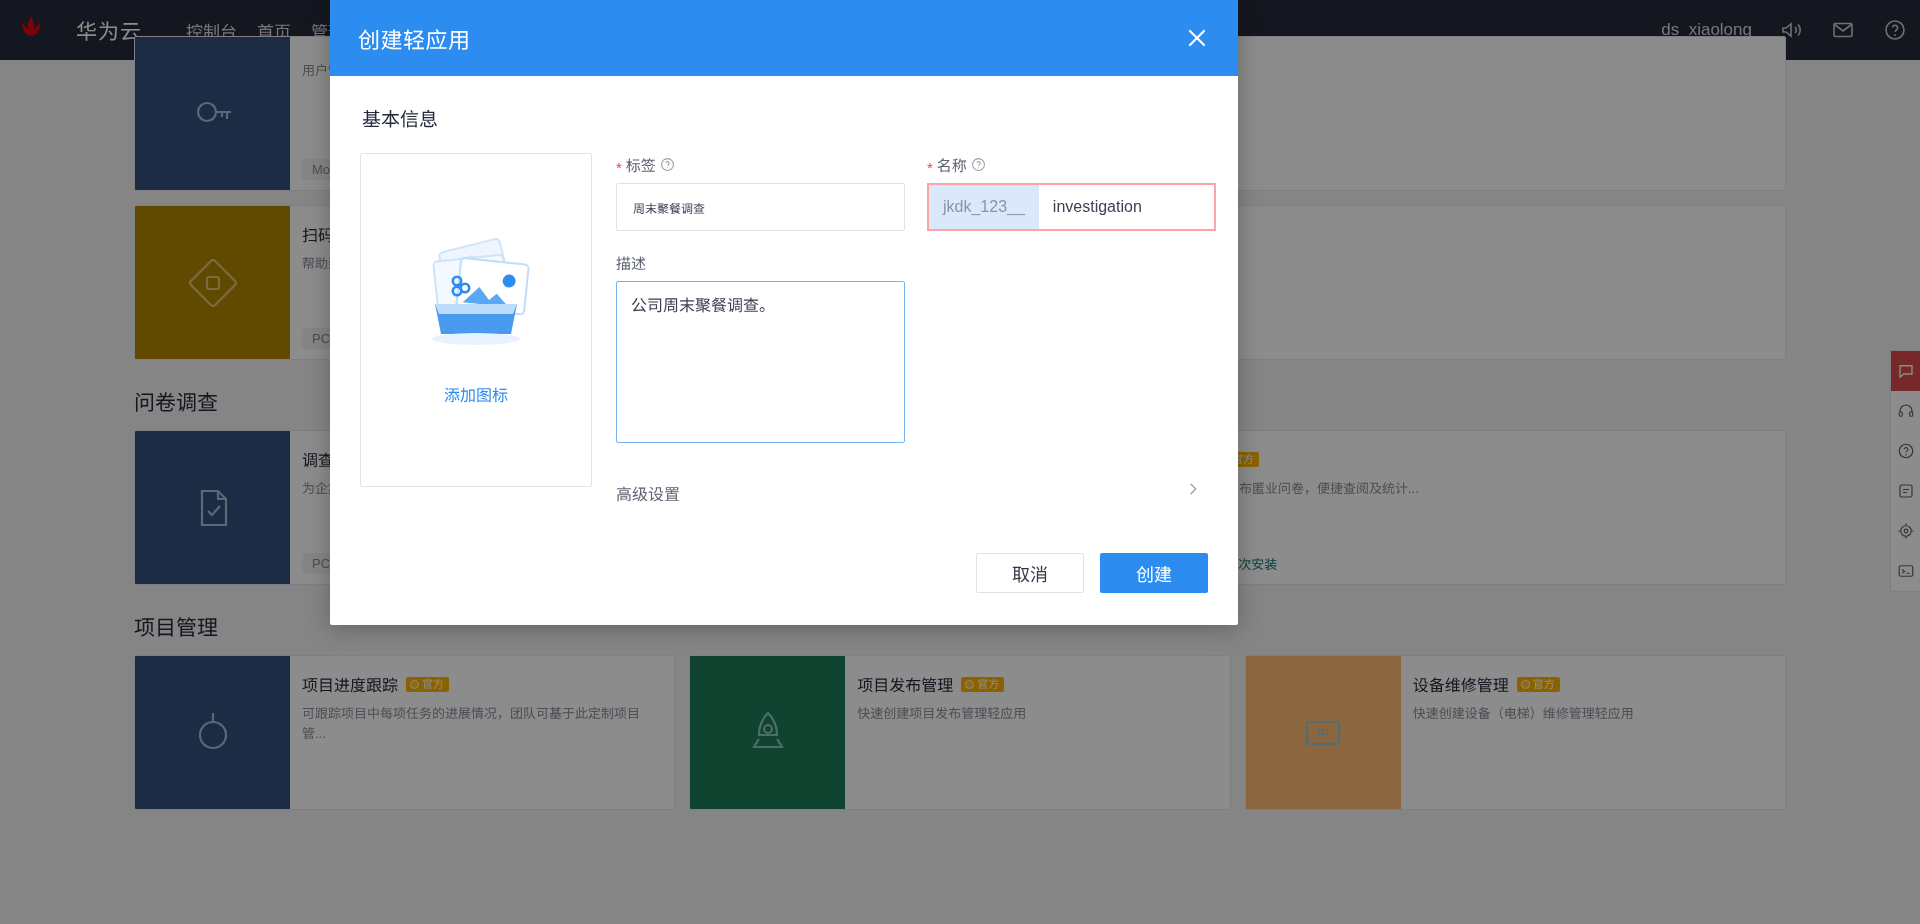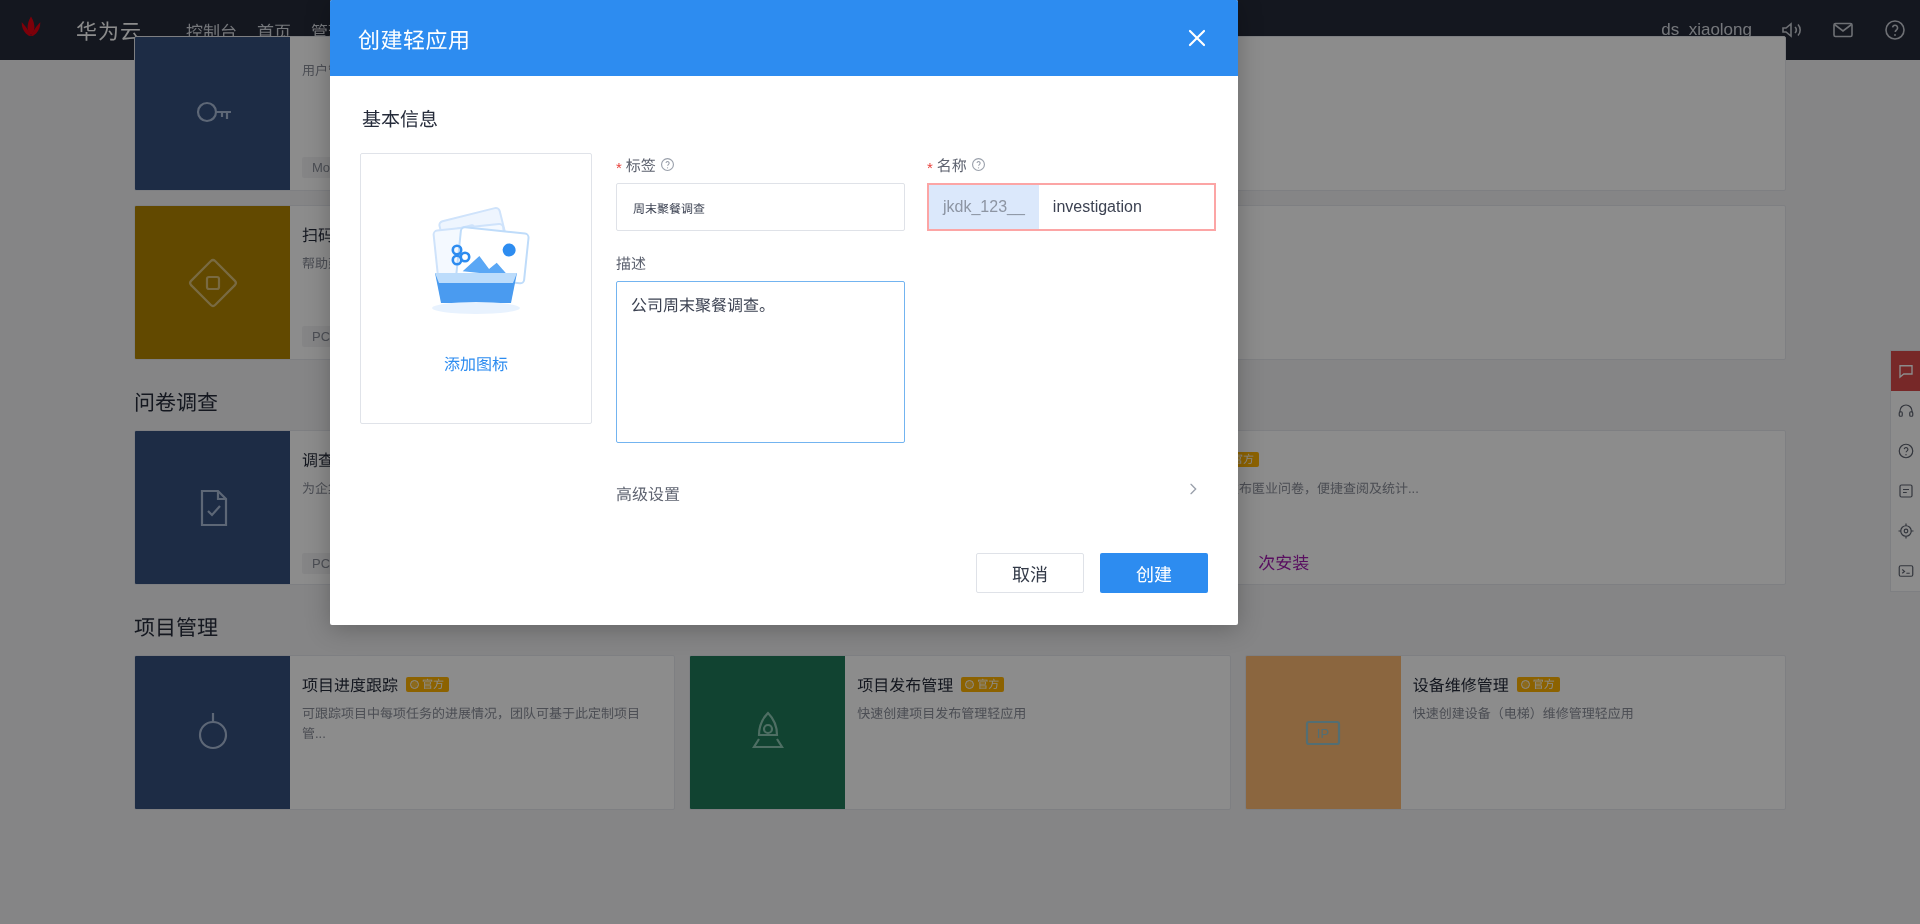--- a/index.html
+++ b/index.html
@@ -43,21 +43,21 @@
   .app-title { font-size: 16px; color: #252b3a; display: flex; align-items: center; gap: 8px; }
   .badge-official {
     background: #ffb300; color: #fff; font-size: 11px; border-radius: 2px;
     padding: 2px 5px 2px 4px; display: inline-flex; align-items: center; gap: 3px; line-height: 1;
   }
   .badge-official .dot { width: 9px; height: 9px; border-radius: 50%; background: #fff3; border: 1.5px solid #fff; }
   .app-desc { font-size: 13px; color: #8a8e99; line-height: 1.5; margin-top: 8px; flex: 1; overflow: hidden; }
   .app-foot { display: flex; align-items: center; gap: 10px; }
   .tag { background: #f2f3f5; color: #8a8e99; font-size: 13px; padding: 3px 10px; border-radius: 2px; }
   .install-count { color: #2d7ff9; font-size: 15px; }
-  .install-label { color: #a21caf; font-size: 17px; padding-left: 20px; }
+  .install-label { color: #0f766e; font-size: 13px; }
 
   
   .rail {
     position: absolute; right: 0; top: 350px; width: 30px;
     background: #fff; border: 1px solid #e6e8ed; border-right: none;
     display: flex; flex-direction: column; align-items: center;
   }
   .rail-item { width: 30px; height: 40px; display: flex; align-items: center; justify-content: center; color: #5e6370; }
   .rail-item.active { background: #d94a4a; color: #fff; }
   .rail-item svg { width: 18px; height: 18px; }
@@ -80,21 +80,21 @@
     display: flex; align-items: center; justify-content: center; color: #fff;
   }
   .modal-close svg { width: 26px; height: 26px; }
 
   .modal-body { flex: 1; padding: 24px 30px 0 30px; overflow: hidden; }
   .basic-title { font-size: 19px; color: #252b3a; margin: 4px 0 22px 2px; }
 
   .form-wrap { display: flex; gap: 24px; }
 
   .icon-box {
-    width: 232px; height: 271px; border: 1px solid #e0e3e9; border-radius: 2px;
+    width: 232px; height: 334px; border: 1px solid #e0e3e9; border-radius: 2px;
     display: flex; flex-direction: column; align-items: center; justify-content: center;
     flex: none; background: #fff;
   }
   .icon-art { width: 150px; height: 130px; position: relative; }
   .icon-art svg { width: 150px; height: 130px; display: block; }
   .icon-add-link { color: #2d8cf0; font-size: 16px; margin-top: 18px; cursor: pointer; }
 
   .fields { flex: 1; min-width: 0; }
   .field-row { display: flex; gap: 22px; }
   .field { display: flex; flex-direction: column; }

